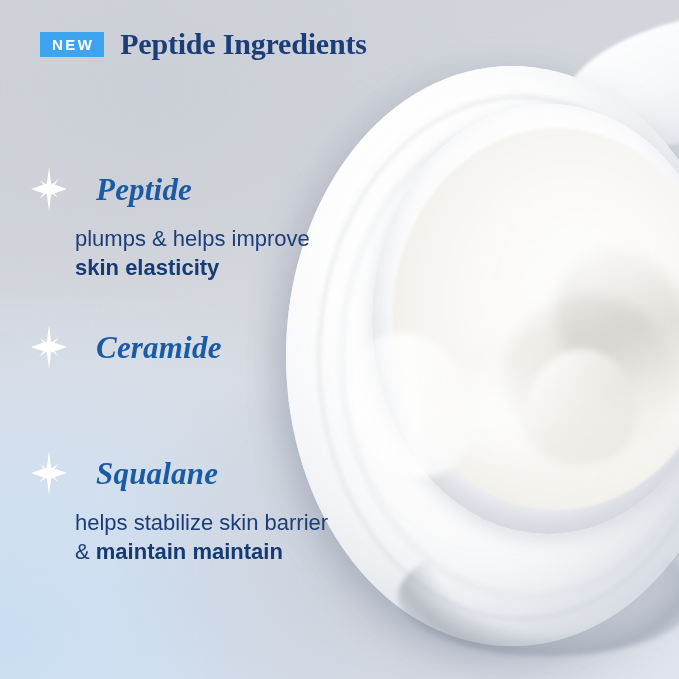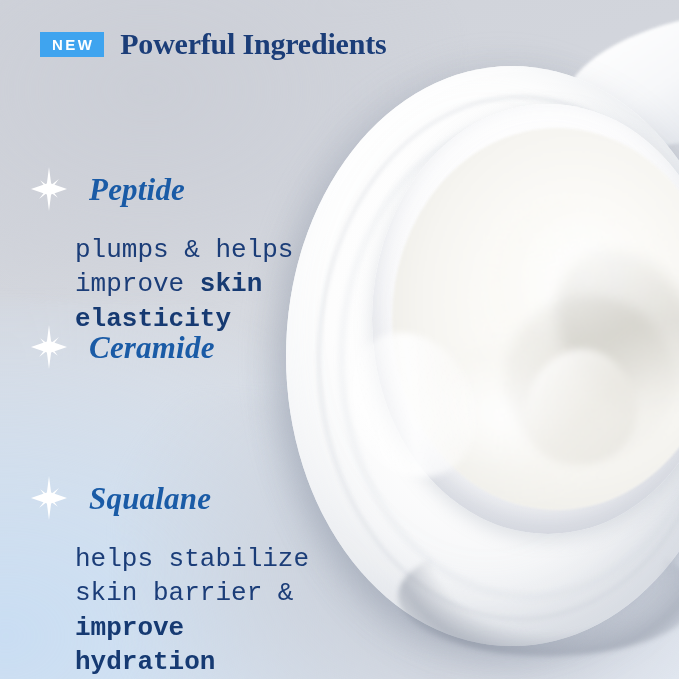--- a/index.html
+++ b/index.html
@@ -308,49 +308,49 @@
     white-space: nowrap;
   }
 
   .ingredient {
     position: absolute;
     left: 30px;
     width: 330px;
   }
   .ing-1 { top: 163px; }
   .ing-2 { top: 321px; }
-  .ing-3 { top: 472px; }
+  .ing-3 { top: 447px; }
 
   .ing-head {
     display: flex;
     align-items: center;
-    gap: 21px;
+    gap: 28px;
     height: 52px;
   }
   .sparkle {
     width: 38px;
     height: 46px;
     flex: 0 0 38px;
     display: block;
   }
   .ing-name {
     color: #1a5ba6;
     font-family: "Liberation Serif", serif;
     font-style: italic;
     font-weight: 700;
     font-size: 31px;
     line-height: 1;
     letter-spacing: 0.2px;
   }
   .ing-desc {
     margin-left: 45px;
-    margin-top: 18px;
+    margin-top: 9px;
     color: #1b3d78;
-    font-family: Liberation Mono, monospace;
-    font-size: 26px;
+    font-family: Liberation Sans, sans-serif;
+    font-size: 22px;
     line-height: 1.32;
     max-width: 260px;
   }
   .ing-desc .b {
     font-weight: 700;
     color: #163a72;
   }
 </style>
 </head>
 <body>
@@ -377,21 +377,21 @@
       <div class="swirl-peak"></div>
     </div>
     <div class="jar-highlight"></div>
     <div class="jar-rim-dark"></div>
   </div>
 
   <div class="content">
 
     <div class="header">
       <span class="badge">NEW</span>
-      <span class="title">Powerful Ingredients</span>
+      <span class="title">Peptide Ingredients</span>
     </div>
 
     <div class="ingredient ing-1">
       <div class="ing-head">
         <svg class="sparkle" viewBox="0 0 38 46">
           <path d="M19 1 L21.1 17.4 L37 23 L21.1 28.6 L19 45 L16.9 28.6 L1 23 L16.9 17.4 Z" fill="#ffffff"></path>
           <path d="M19 9 L20.6 21.4 L31.5 23 L20.6 24.6 L19 37 L17.4 24.6 L6.5 23 L17.4 21.4 Z" fill="#ffffff" transform="rotate(45 19 23)"></path>
         </svg>
         <span class="ing-name">Peptide</span>
       </div>
@@ -414,18 +414,18 @@
     <div class="ingredient ing-3">
       <div class="ing-head">
         <svg class="sparkle" viewBox="0 0 38 46">
           <path d="M19 1 L21.1 17.4 L37 23 L21.1 28.6 L19 45 L16.9 28.6 L1 23 L16.9 17.4 Z" fill="#ffffff"></path>
           <path d="M19 9 L20.6 21.4 L31.5 23 L20.6 24.6 L19 37 L17.4 24.6 L6.5 23 L17.4 21.4 Z" fill="#ffffff" transform="rotate(45 19 23)"></path>
         </svg>
         <span class="ing-name">Squalane</span>
       </div>
       <div class="ing-desc">
         <span>helps stabilize skin barrier &amp;</span>
-        <span class="b">improve hydration</span>
+        <span class="b">maintain maintain</span>
       </div>
     </div>
 
   </div>
 </div>
 
 </body></html>

